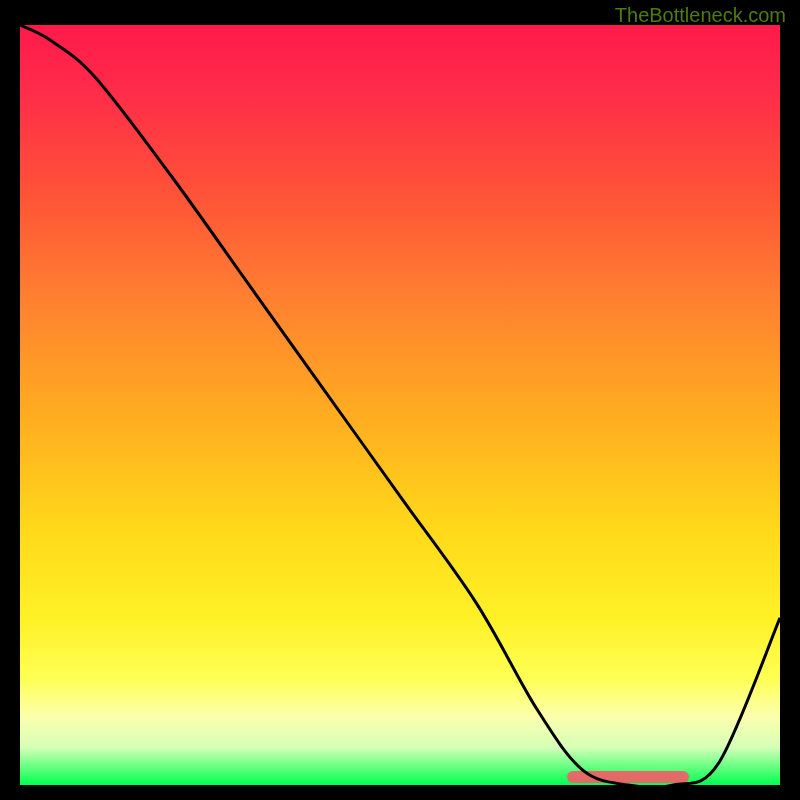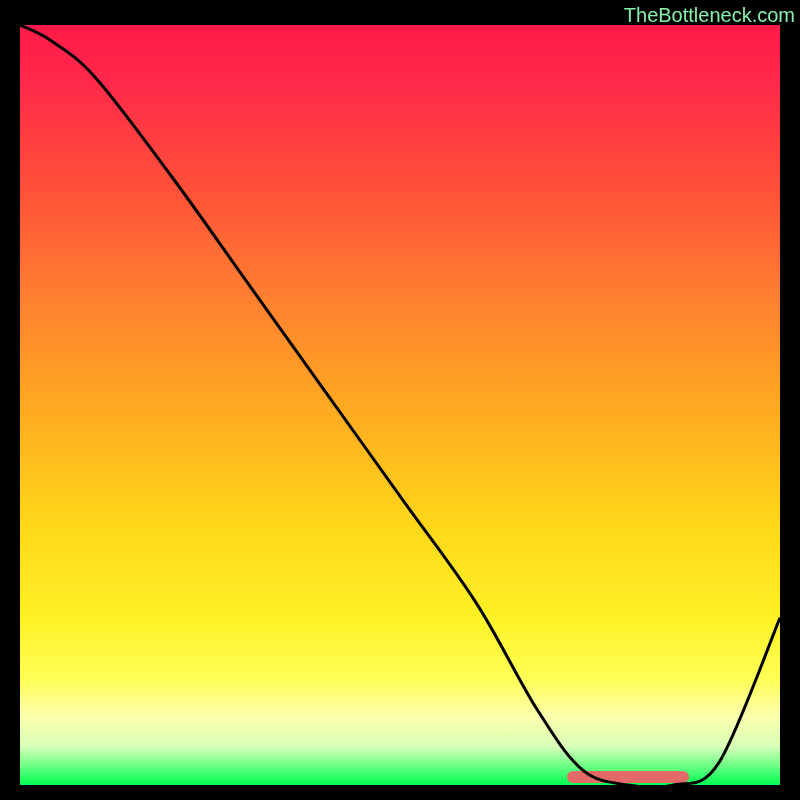--- a/index.html
+++ b/index.html
@@ -1,22 +1,22 @@
 <!DOCTYPE html>
 <html><head>
 <meta charset="utf-8">
 <style>
 * { margin: 0; padding: 0; box-sizing: border-box; }
 body { width: 800px; height: 800px; background: #000; position: relative; font-family: Arial, sans-serif; }
 
 .watermark {
   position: absolute;
   top: 4px;
-  right: 5px;
-  color: #86efac;
+  right: 14px;
+  color: #4d7c0f;
   font-size: 20px;
   font-weight: 500;
   z-index: 10;
 }
 
 .plot-area {
   position: absolute;
   left: 20px;
   top: 25px;
   width: 760px;

